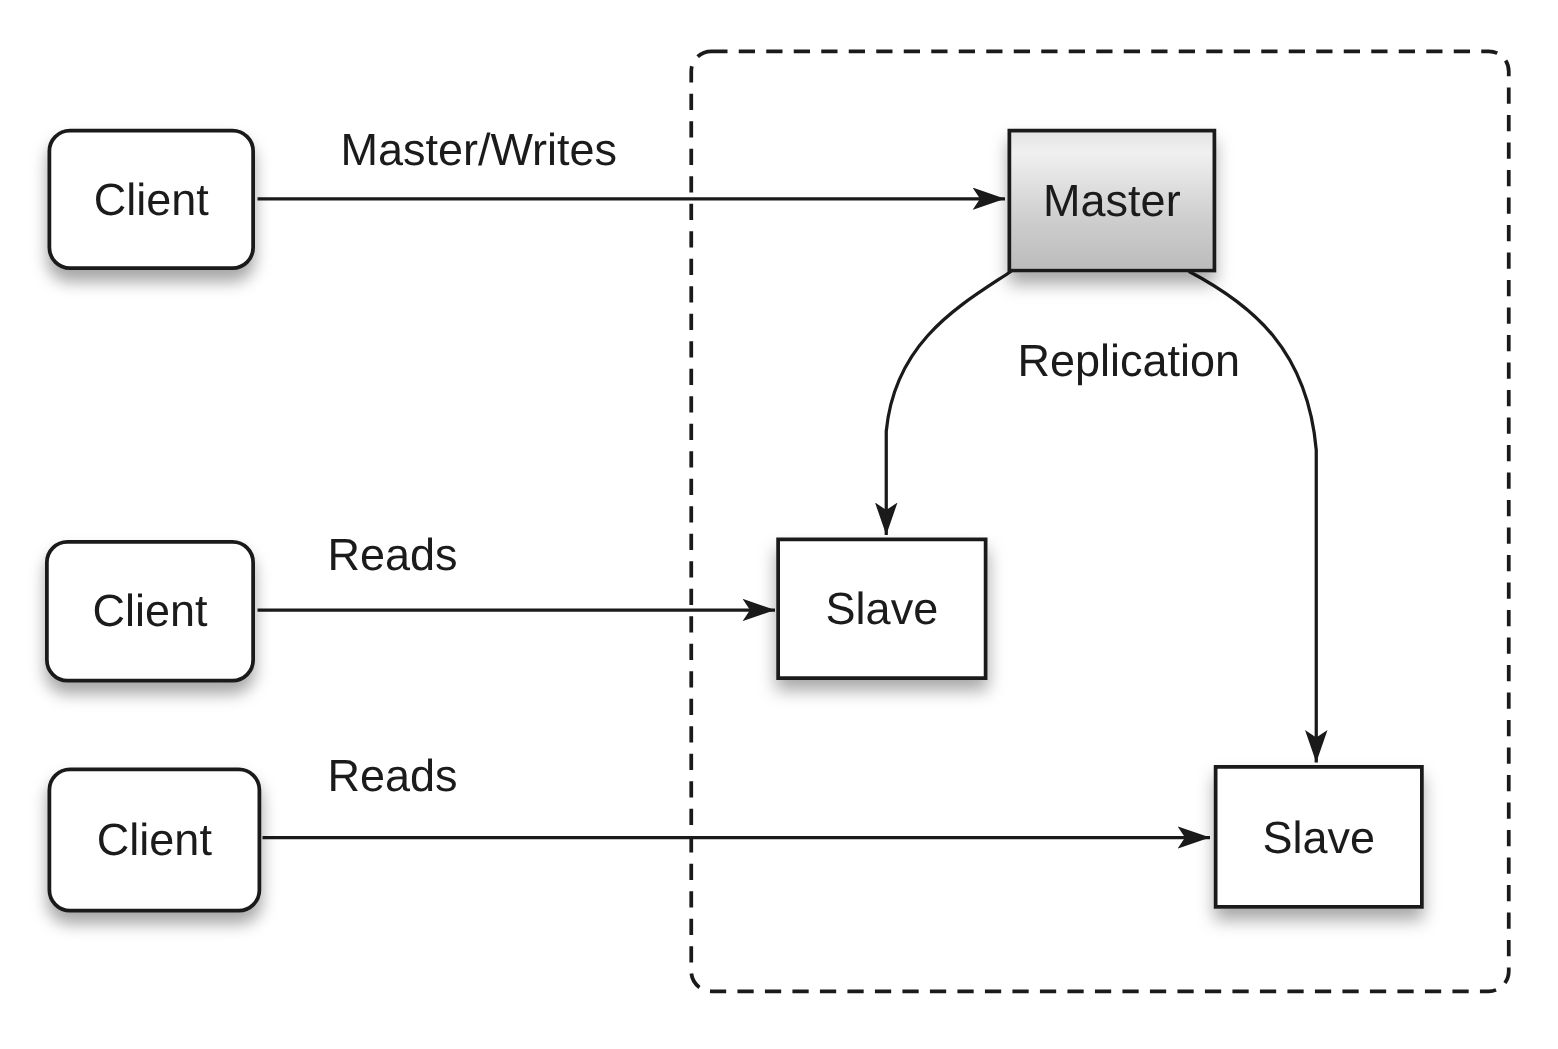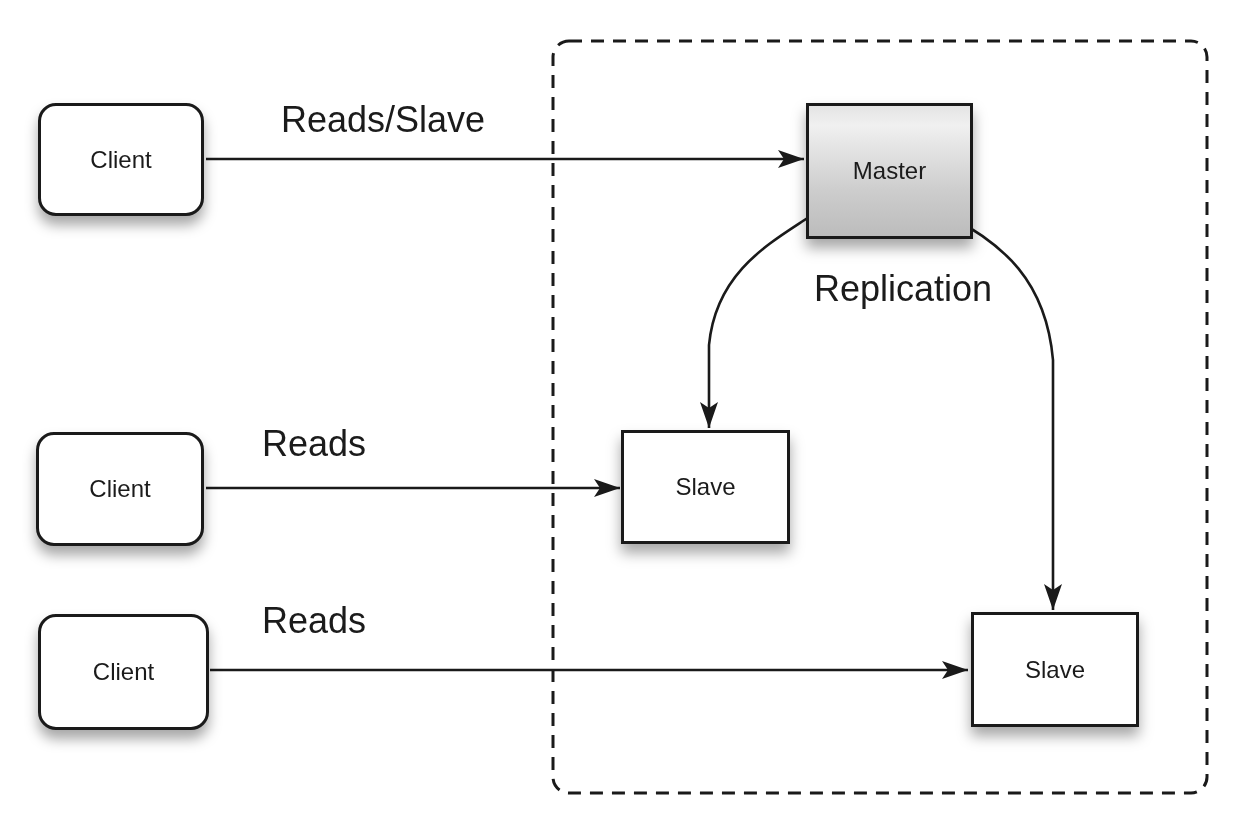--- a/index.html
+++ b/index.html
@@ -38,21 +38,21 @@
   }
   .node {
     position: absolute;
     box-sizing: border-box;
     display: flex;
     align-items: center;
     justify-content: center;
     background: var(--node-fill, #ffffff);
     border: 3px solid var(--stroke, #1a1a1a);
     box-shadow: 0 9px 13px rgba(0, 0, 0, 0.35);
-    font-size: 24px;
+    font-size: 36px;
     color: var(--text, #1b1b1b);
     line-height: 1;
   }
   .node.rounded {
     border-radius: 18px;
   }
   .node.master {
     background: linear-gradient(
       180deg,
       var(--master-top, #e4e4e4) 0%,
@@ -96,33 +96,33 @@
   </div>
 
   <div class="node rounded" style="left:36px; top:432px; width:168px; height:114px;">
     <span>Client</span>
   </div>
 
   <div class="node rounded" style="left:38px; top:614px; width:171px; height:116px;">
     <span>Client</span>
   </div>
 
-  <div class="node master" style="left:806px; top:103px; width:167px; height:136px;justify-content:center;">
+  <div class="node master" style="left:806px; top:103px; width:167px; height:115px;justify-content:center;">
     <span>Master</span>
   </div>
 
   <div class="node" style="left:621px; top:430px; width:169px; height:114px;">
     <span>Slave</span>
   </div>
 
   <div class="node" style="left:971px; top:612px; width:168px; height:115px;">
     <span>Slave</span>
   </div>
 
-  <div class="edge-label" style="left:383px; top:120px;">Reads/Slave</div>
+  <div class="edge-label" style="left:383px; top:120px;">Master/Writes</div>
 
   <div class="edge-label" style="left:314px; top:444px;">Reads</div>
 
   <div class="edge-label" style="left:314px; top:621px;">Reads</div>
 
   <div class="edge-label" style="left:878px; top:289px;margin-left:25px;">Replication</div>
 
 </div>
 
 </body></html>

